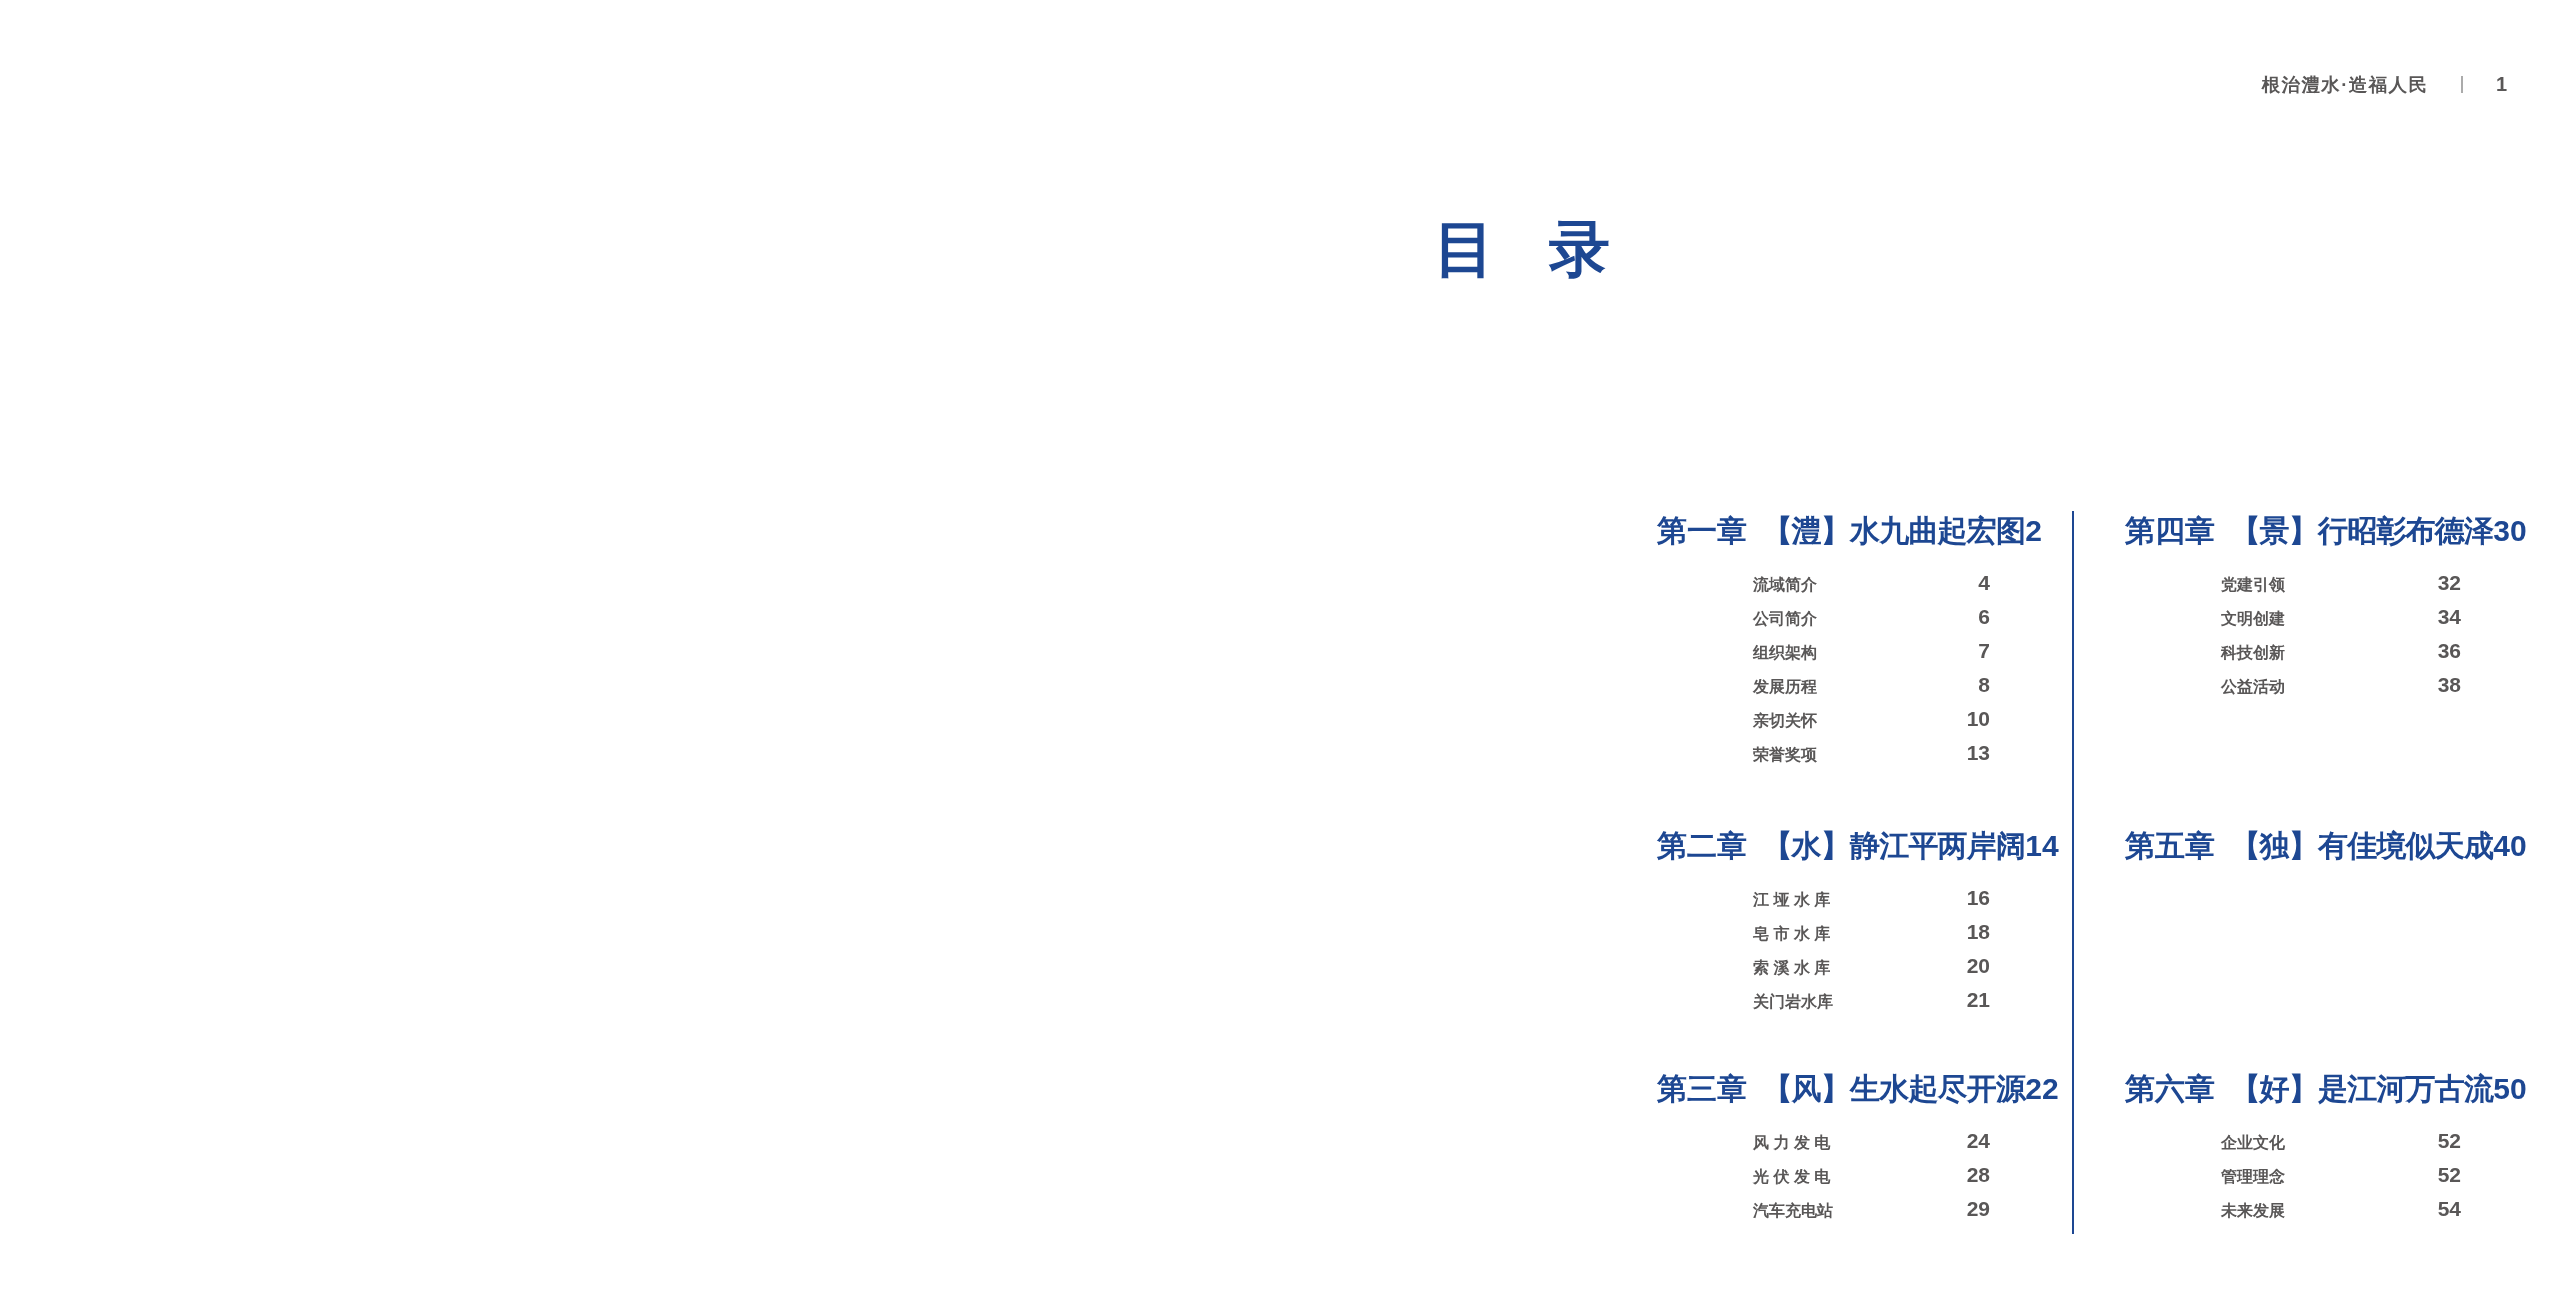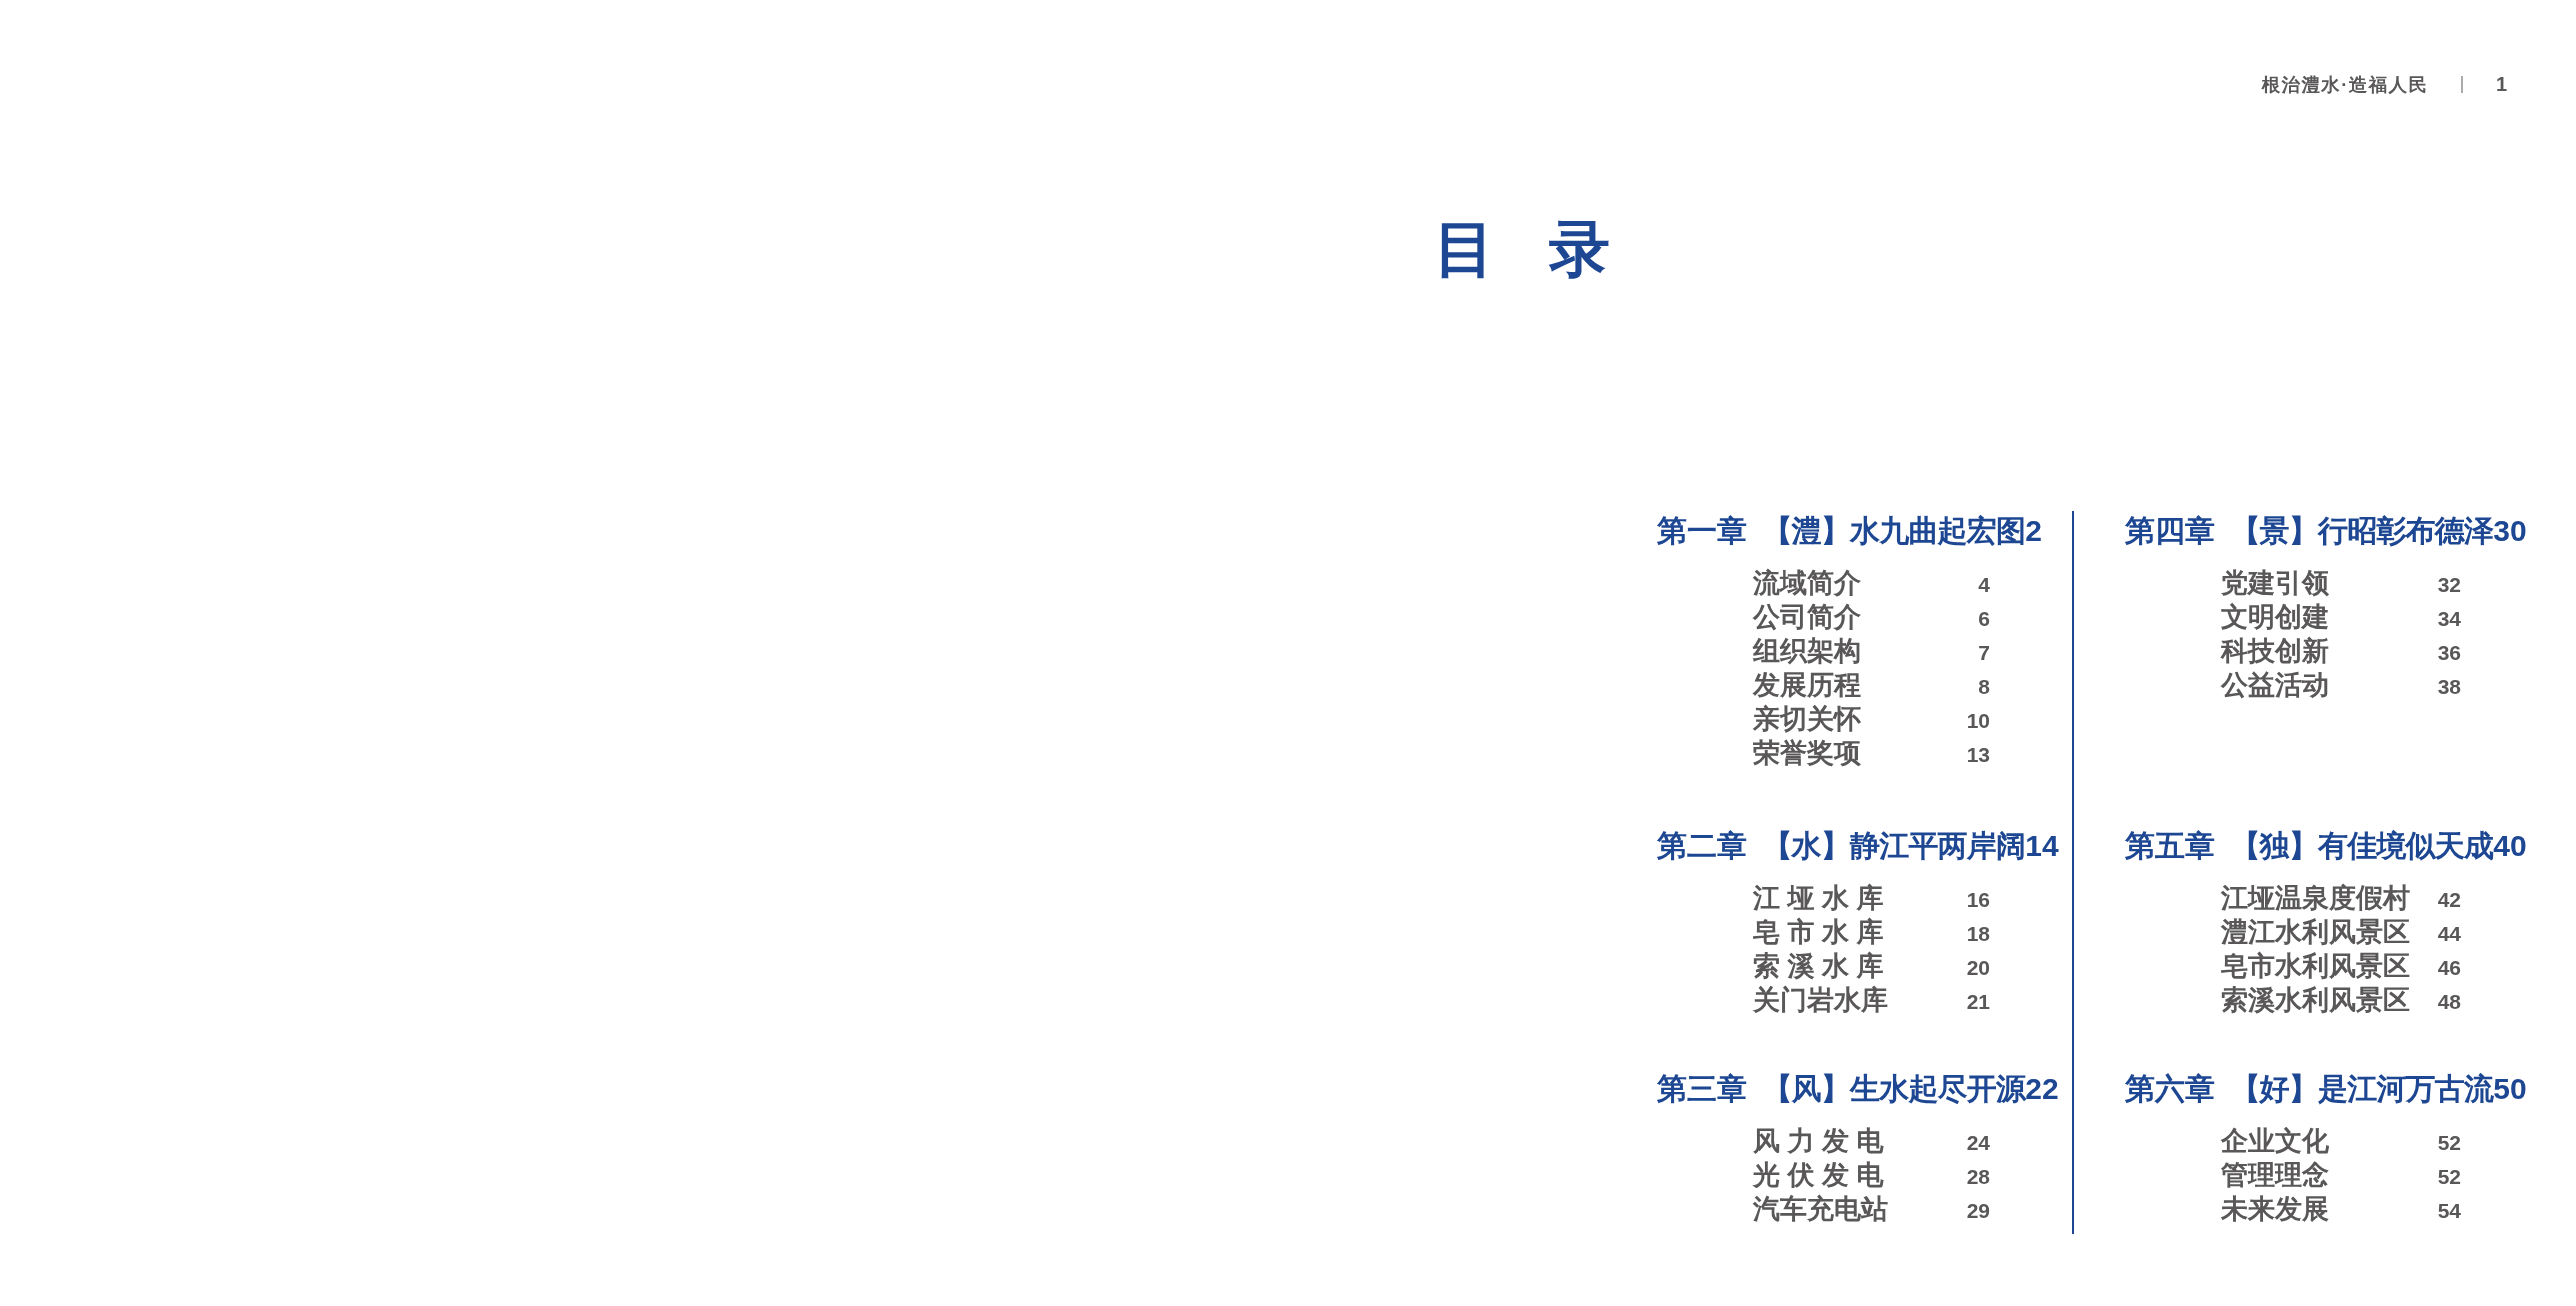--- a/index.html
+++ b/index.html
@@ -58,21 +58,21 @@
   }
   .ch-label{font-size:30px;margin-right:15.4px;flex:0 0 auto;}
   .ch-title{font-size:30px;letter-spacing:-0.8px;}
   .ch-page{margin-left:auto;font-size:30px;}
 
   .items{margin-top:18.4px;padding-left:96px;}
   .item{
     display:flex;align-items:baseline;height:34px;line-height:34px;
     white-space:nowrap;
   }
-  .item-label{font-size:27px;font-weight:bold;color:var(--gray);}
+  .item-label{font-size:16px;font-weight:bold;color:var(--gray);}
   .item-page{margin-left:auto;font-size:21px;font-weight:bold;color:var(--gray);}
 </style>
 </head>
 <body>
 
 <div class="running-header">
   <span class="slogan">根治澧水·造福人民</span>
   <span class="sep"></span>
   <span class="pagenum">1</span>
 </div>
@@ -186,38 +186,20 @@
     <span class="item-page">38</span>
   </div>
       </div>
   </div>
     <div class="chapter chapter-pos-1">
     <div class="ch-row">
       <span class="ch-label">第五章</span>
       <span class="ch-title">【独】有佳境似天成</span>
       <span class="ch-page">40</span>
     </div>
-    <div class="items">
-        <div class="item">
-    <span class="item-label">江垭温泉度假村</span>
-    <span class="item-page">42</span>
-  </div>
-        <div class="item">
-    <span class="item-label">澧江水利风景区</span>
-    <span class="item-page">44</span>
-  </div>
-        <div class="item">
-    <span class="item-label">皂市水利风景区</span>
-    <span class="item-page">46</span>
-  </div>
-        <div class="item">
-    <span class="item-label">索溪水利风景区</span>
-    <span class="item-page">48</span>
-  </div>
-      </div>
   </div>
     <div class="chapter chapter-pos-2">
     <div class="ch-row">
       <span class="ch-label">第六章</span>
       <span class="ch-title">【好】是江河万古流</span>
       <span class="ch-page">50</span>
     </div>
     <div class="items">
         <div class="item">
     <span class="item-label">企业文化</span>

